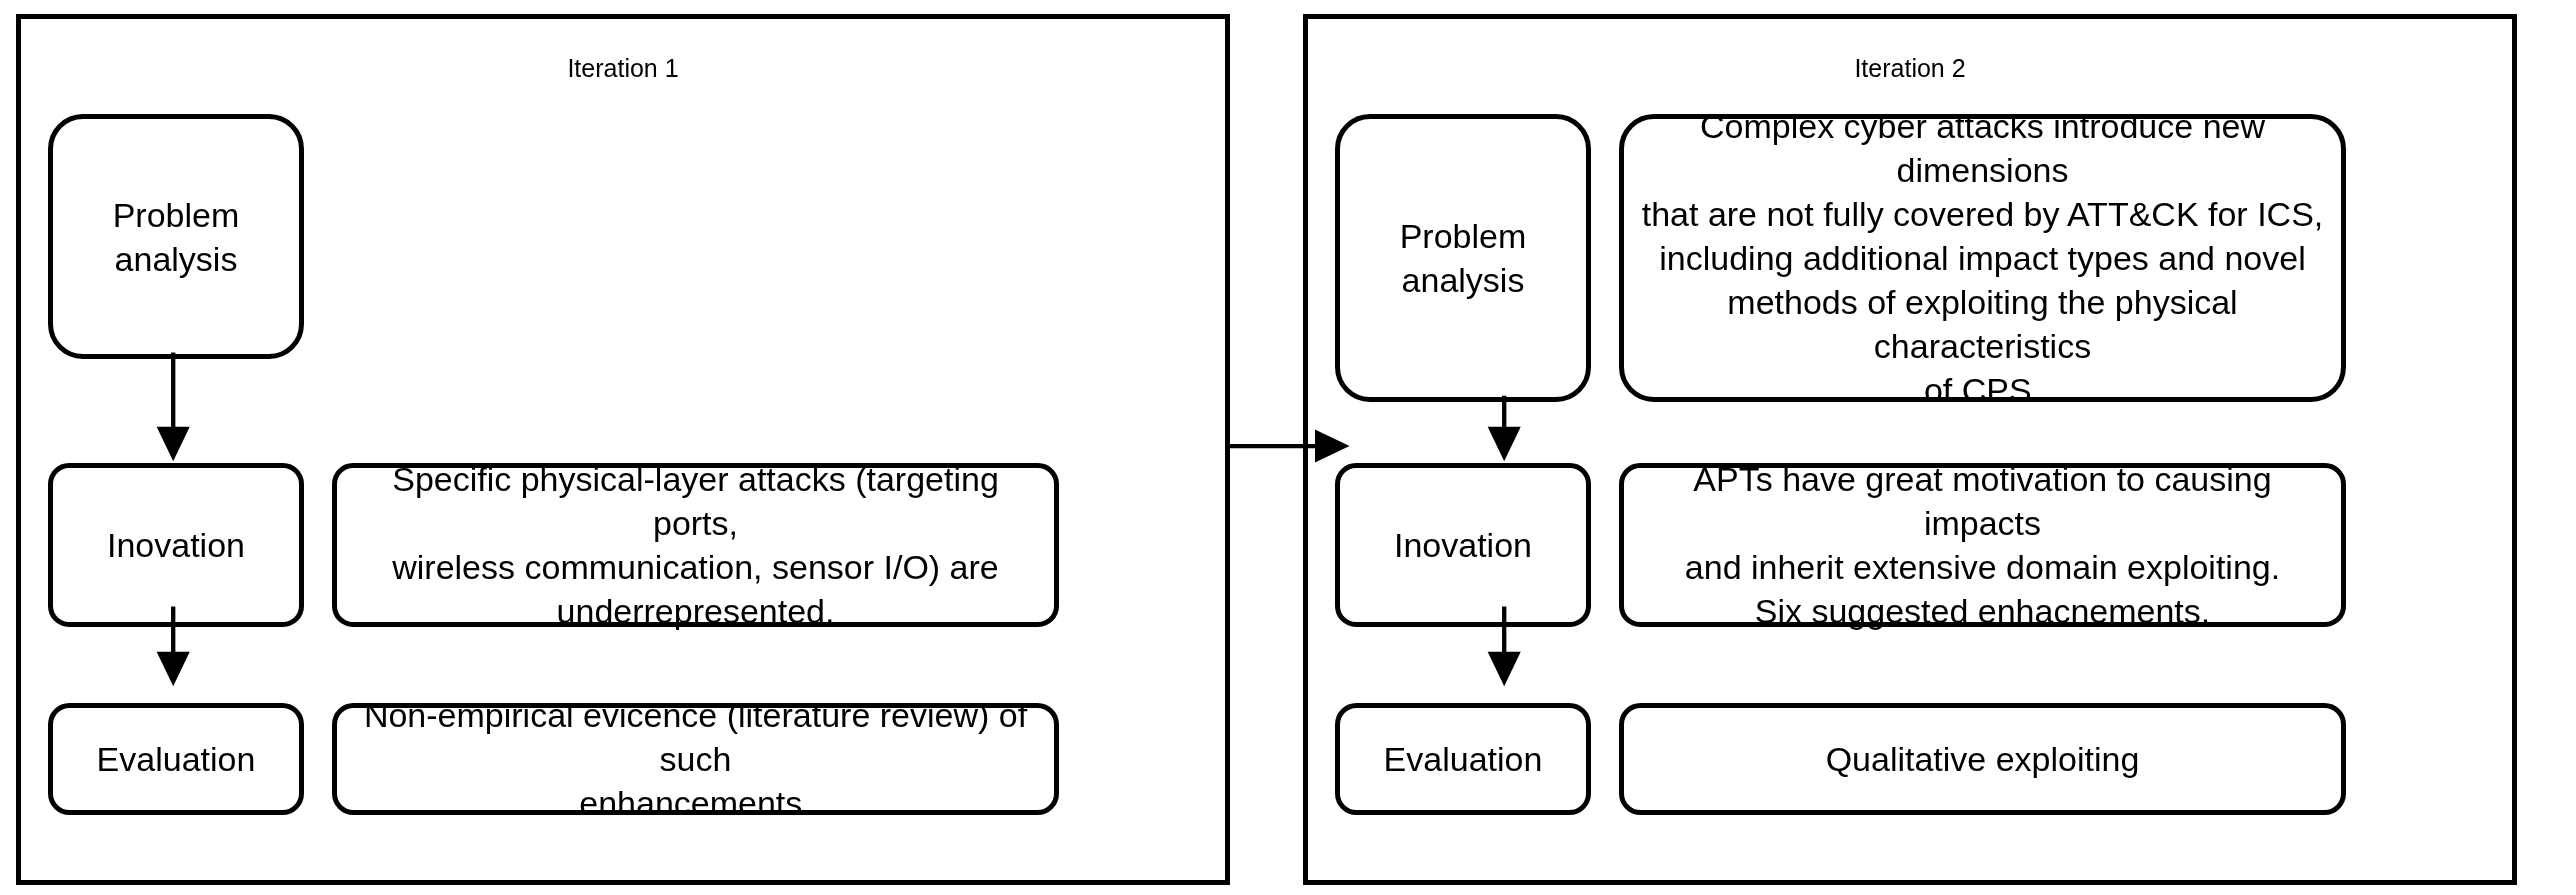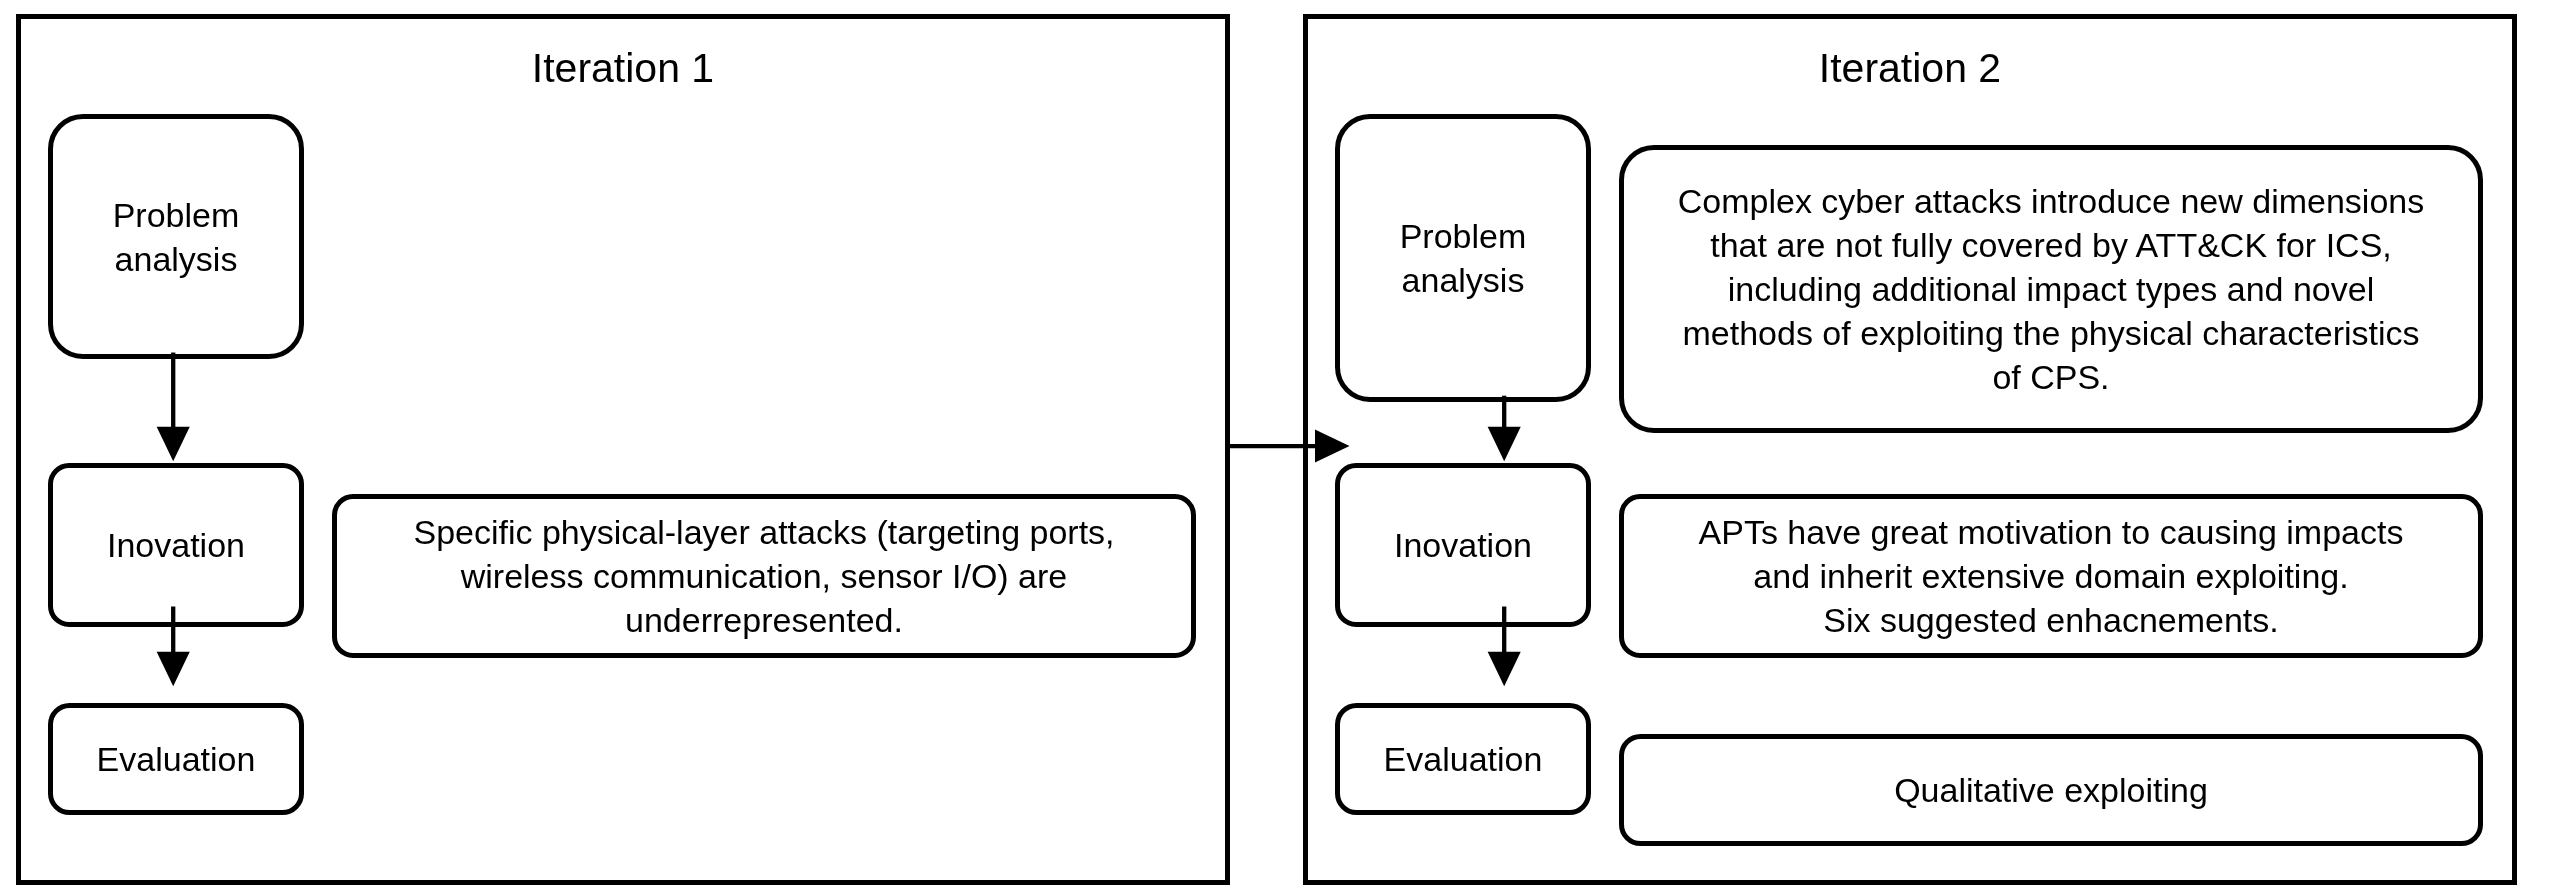--- a/index.html
+++ b/index.html
@@ -27,21 +27,21 @@
   }
   .panel.p1 { left: 16px; }
   .panel.p2 { left: 1303px; }
 
   .panel-title {
     position: absolute;
     top: 27px;
     left: 0;
     width: 100%;
     text-align: center;
-    font-size: 41px;
+    font-size: 25px;
     line-height: 44px;
     white-space: pre-line;
   }
 
   .box {
     position: absolute;
     display: flex;
     align-items: center;
     justify-content: center;
     text-align: center;
@@ -53,23 +53,22 @@
     white-space: pre-line;
     background: #ffffff;
   }
   .label-box {
     left: 27px;
     width: 256px;
     padding: 0 5.8px;
   }
   .desc-box {
     left: 311px;
-    width: 864px;
+    width: 727px;
     padding: 0 8.6px;
-    margin-top: 31px;
   }
   .row1 { top: 95px; border-radius: 35px; }
   .p1 .row1 { height: 245px; }
   .p2 .row1 { height: 288px; }
   .row2 { top: 444px; height: 164px; border-radius: 21px; }
   .row3 { top: 684px; height: 112px; border-radius: 21.6px; }
 
   .arrows {
     position: absolute;
     left: 0;
@@ -90,20 +89,22 @@
     <div class="panel-title">Iteration 1</div>
 
     <div class="box label-box row1">Problem analysis</div>
 
     <div class="box label-box row2">Inovation</div>
     <div class="box desc-box row2">Specific physical-layer attacks (targeting ports,
 wireless communication, sensor I/O) are
 underrepresented.</div>
 
     <div class="box label-box row3">Evaluation</div>
+    <div class="box desc-box row3">Non-empirical evicence (literature review) of such
+enhancements.</div>
   </section>
 
   <section class="panel p2">
     <div class="panel-title">Iteration 2</div>
 
     <div class="box label-box row1">Problem analysis</div>
     <div class="box desc-box row1">Complex cyber attacks introduce new dimensions
 that are not fully covered by ATT&amp;CK for ICS,
 including additional impact types and novel
 methods of exploiting the physical characteristics

